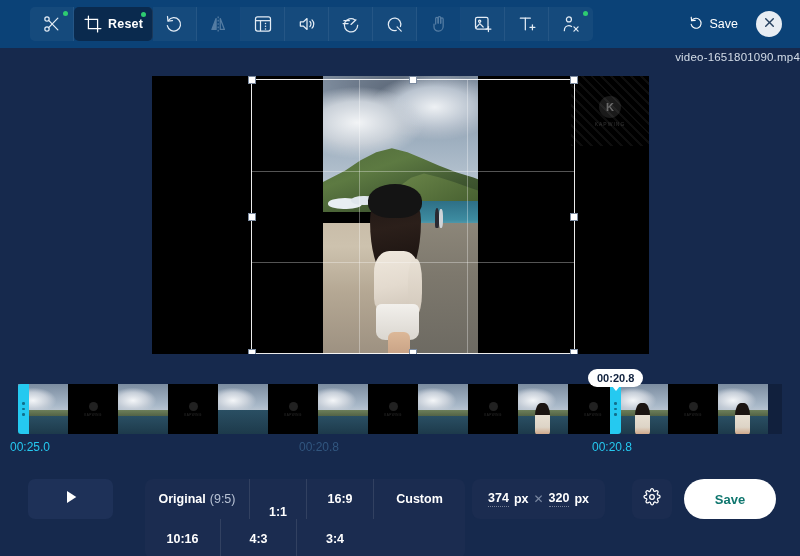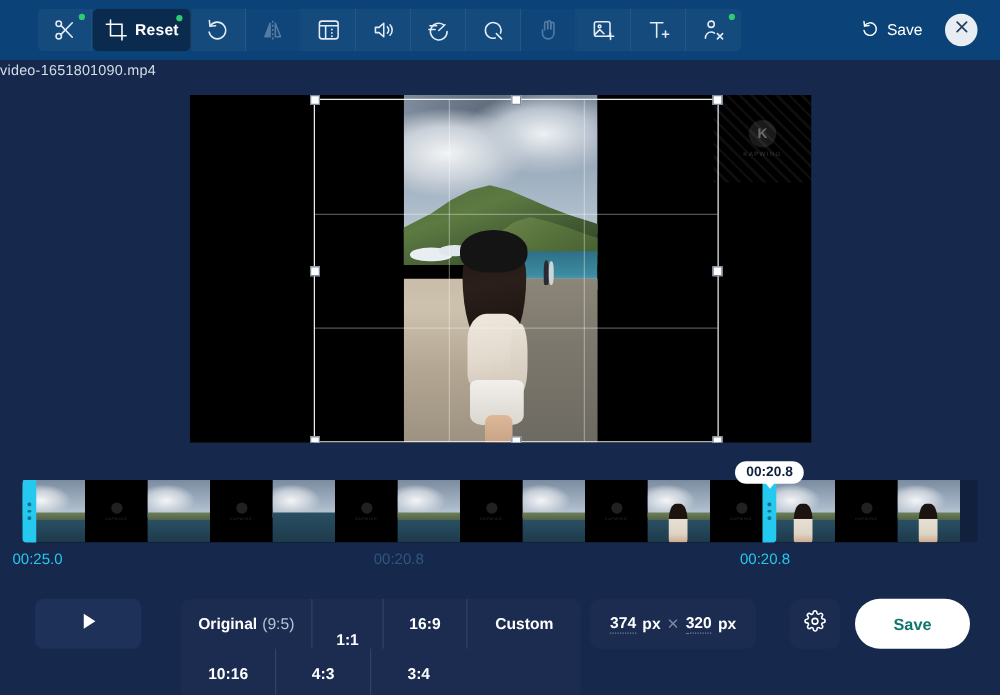--- a/index.html
+++ b/index.html
@@ -108,21 +108,21 @@
     justify-content: center;
     cursor: pointer;
   }
   .close-btn svg { width: 13px; height: 13px; }
 
   
   .filename {
     position: absolute;
     left: 0; top: 51px;
     width: 800px;
-    text-align: left;
+    text-align: right;
     font-size: 11.5px;
     color: #d4dde8;
     letter-spacing: .2px;
   }
 
   
   .stage {
     position: absolute;
     left: 152px; top: 76px;
     width: 497px; height: 278px;

